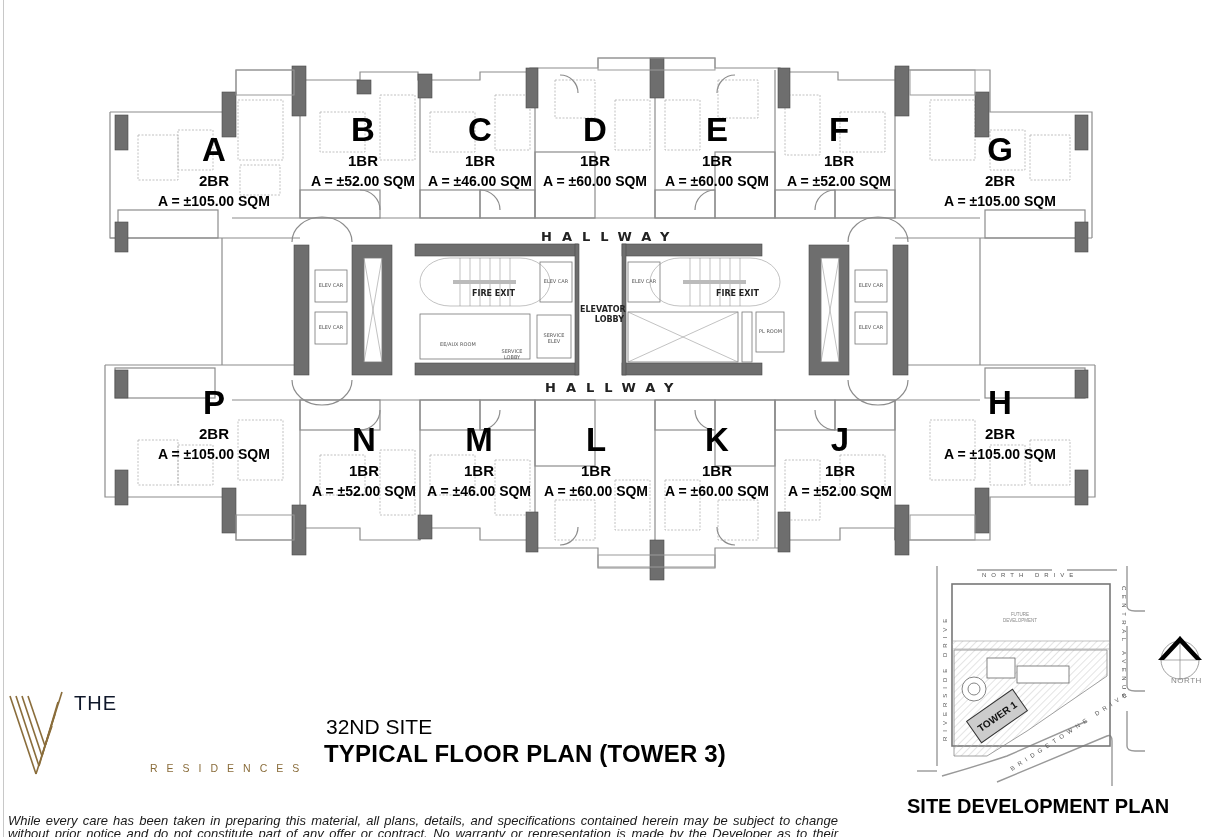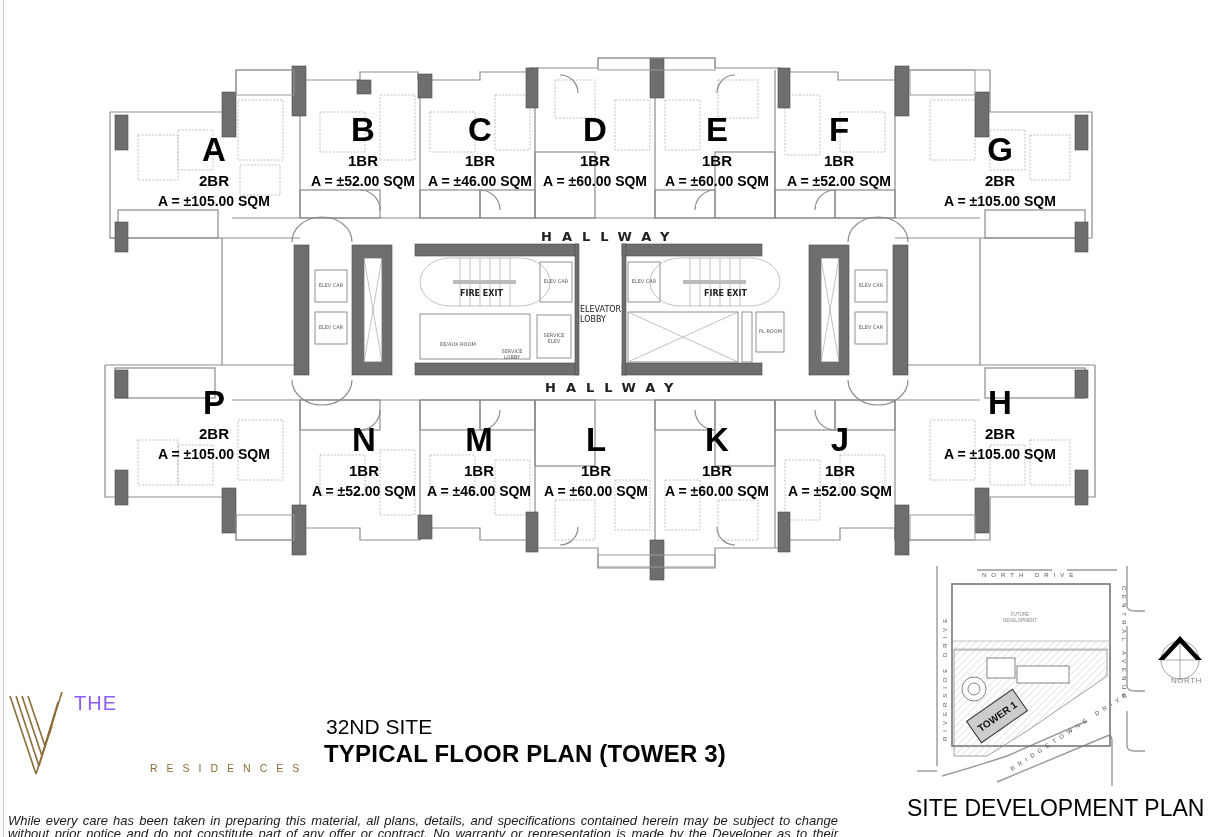--- a/index.html
+++ b/index.html
@@ -6,32 +6,32 @@
   html, body { width: 1228px; height: 837px; background: #ffffff; overflow: hidden; }
   body { position: relative; font-family: "Liberation Sans", sans-serif; color: #000; }
   .frame { position: absolute; left: 3px; top: 0; width: 1222px; height: 837px; border-left: 1px solid #c8c8c8; }
   .plan-svg { position: absolute; left: 0; top: 0; }
   .unit-label { position: absolute; text-align: center; font-weight: bold; line-height: 1; white-space: nowrap; transform: translateX(-50%); }
   .unit-letter { font-size: 33px; display: block; }
   .unit-type { font-size: 15px; display: block; margin-top: 7px; }
   .unit-area { font-size: 14px; display: block; margin-top: 6px; }
   .plan-text { position: absolute; font-family: "DejaVu Sans", sans-serif; color: #222; white-space: nowrap; }
   .hallway { font-size: 13px; letter-spacing: 10px; font-weight: bold; }
-  .fire-exit { font-size: 8px; font-weight: bold; }
-  .lobby { font-size: 8px; font-weight: normal; text-align: left; line-height: 1.3; }
+  .fire-exit { font-size: 8px; font-weight: bold; margin-left: 12px; }
+  .lobby { font-size: 8px; font-weight: bold; text-align: right; line-height: 1.3; }
   .tiny { font-size: 5px; color: #555; text-align: center; line-height: 1.2; }
   .logo { position: absolute; left: 8px; top: 690px; width: 320px; height: 88px; }
-  .logo-the { position: absolute; left: 66px; top: 2px; font-size: 20px; color: #8b5cf6; letter-spacing: 1px; }
+  .logo-the { position: absolute; left: 66px; top: 2px; font-size: 20px; color: #0f172a; letter-spacing: 1px; }
   .logo-name { position: absolute; left: 60px; top: 18px; font-size: 52px; color: #8a6d3b; letter-spacing: 1px; font-weight: normal; line-height: 1; }
   .logo-sub { position: absolute; left: 142px; top: 72px; font-size: 10.5px; color: #8a6d3b; letter-spacing: 9px; }
   .floor { position: absolute; left: 326px; top: 715px; font-size: 21px; }
   .title { position: absolute; left: 324px; top: 740px; font-size: 24px; font-weight: bold; letter-spacing: 0.2px; }
   .disclaimer { position: absolute; left: 8px; top: 814px; width: 830px; font-size: 13px; font-style: italic; line-height: 13.4px; text-align: justify; color: #1a1a1a; }
   .site-box { position: absolute; left: 917px; top: 566px; width: 228px; height: 220px; }
-  .site-title { position: absolute; left: 907px; top: 795px; font-size: 23px; }
+  .site-title { position: absolute; left: 907px; top: 795px; font-size: 20px; font-weight: bold; }
   .north { position: absolute; left: 1156px; top: 624px; width: 50px; height: 66px; }
   .north-label { position: absolute; left: 1163px; top: 676px; font-size: 8px; color: #888; letter-spacing: 0.5px; padding-left: 8px; }
 </style>
 </head>
 <body>
 
 <div class="frame"></div>
 
 <svg class="plan-svg" width="1228" height="600" viewBox="0 0 1228 600">
   <defs>

